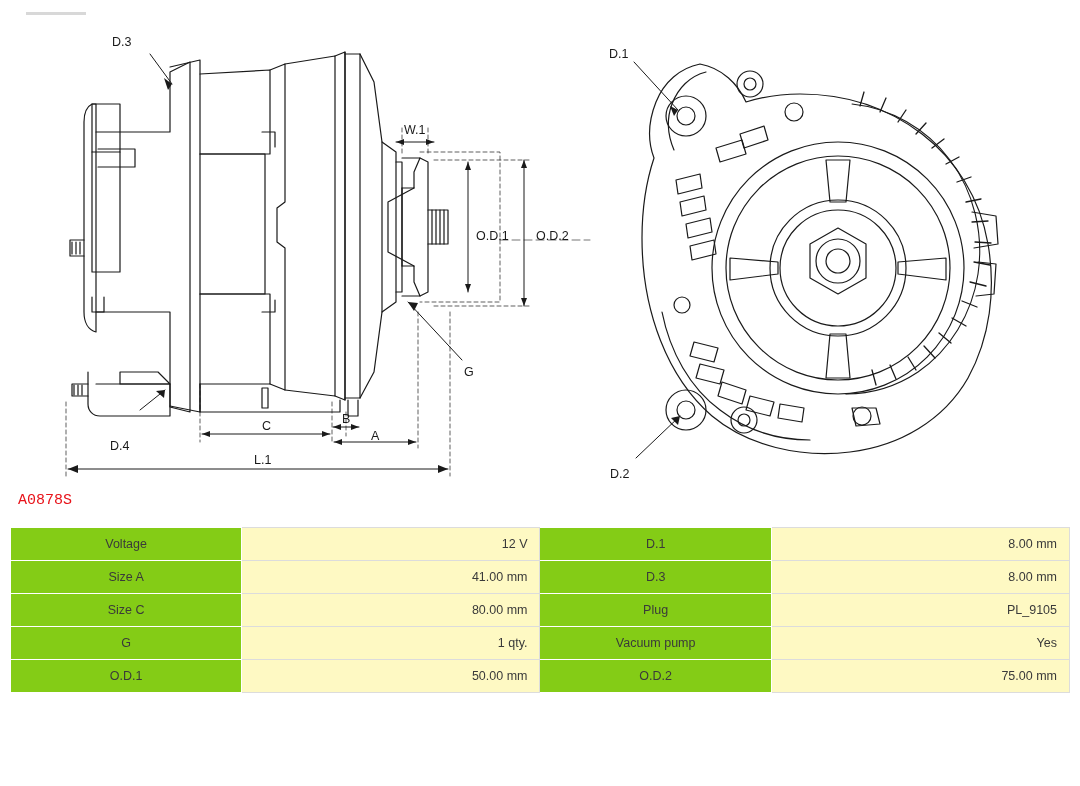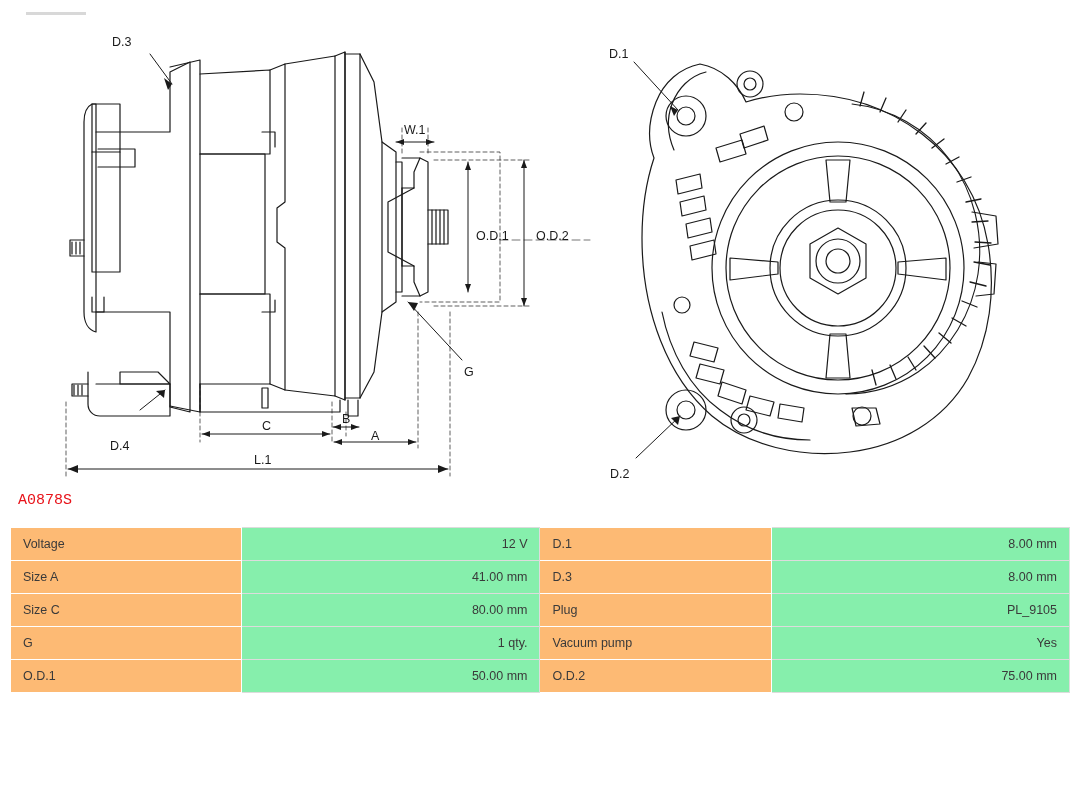--- a/index.html
+++ b/index.html
@@ -39,27 +39,27 @@
     font-size: 12.5px;
     color: #333;
   }
   #spec-table td {
     height: 33px;
     padding: 0 12px;
     border: 1px solid #ffffff;
     white-space: nowrap;
   }
   .lbl {
-    background: #fdba74;
-    text-align: left;
+    background: #84cc16;
+    text-align: center;
     width: 190px;
     color: #3a3a3a;
   }
   .val {
-    background: #86efac;
+    background: #fef9c3;
     text-align: right;
     width: 245px;
     color: #3a3a3a;
     border-bottom: 1px solid #dcdcdc !important;
   }
   #spec-table tr td.val { border: 1px solid #dcdcdc; }
   .topbar {
     position: absolute;
     left: 26px; top: 0;
     width: 60px; height: 3px;

